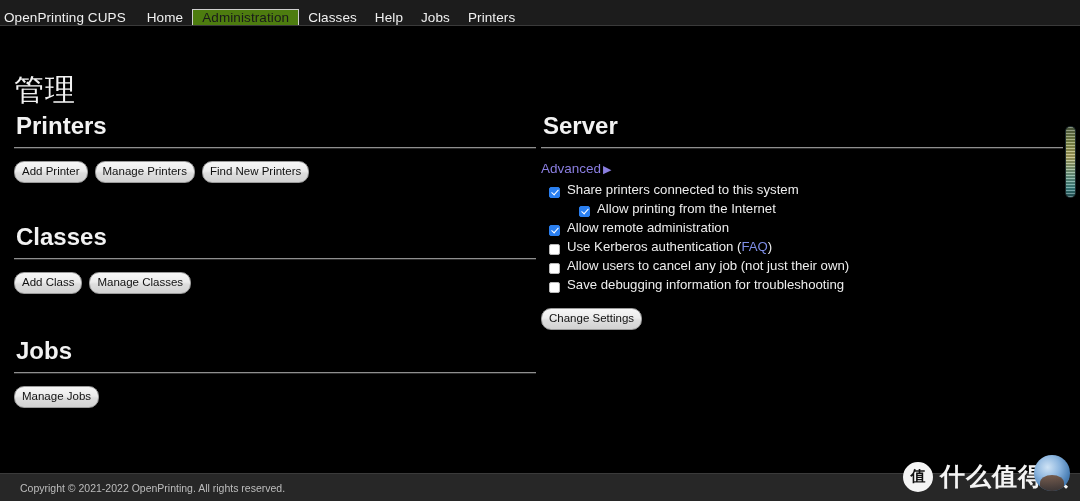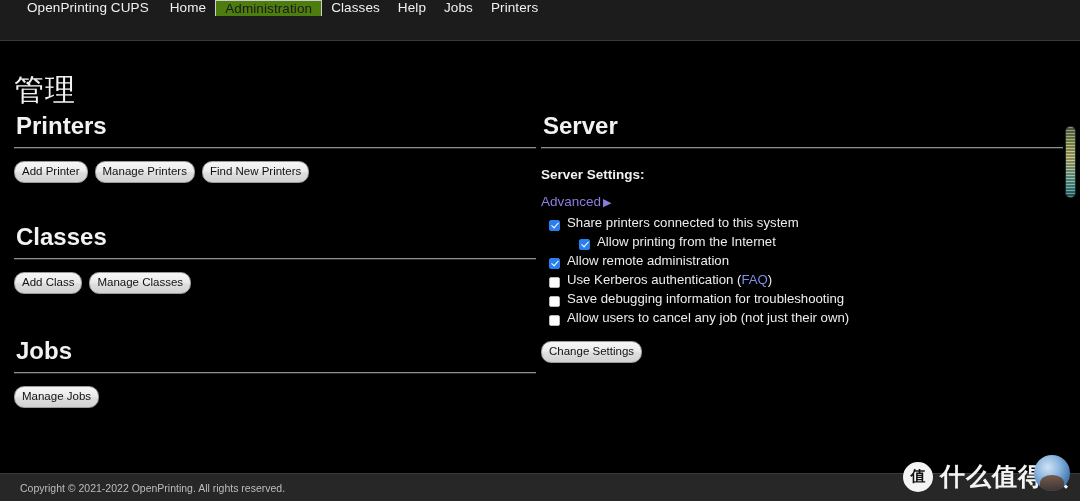--- a/index.html
+++ b/index.html
@@ -12,26 +12,26 @@
   body {
     font-family: "Liberation Sans", "DejaVu Sans", sans-serif;
     color: #e8e8e8;
     position: relative;
   }
 
   
   #navbar {
     position: absolute;
     left: 0; top: 0;
-    width: 1080px; height: 41px;
+    width: 1080px; height: 26px;
     background: #1c1c1c;
     border-bottom: 1px solid #3a3a3a;
     display: flex;
-    align-items: flex-start;
-    padding-left: 23px;
+    align-items: flex-end;
+    padding-left: 0;
   }
   .nav-item {
     display: flex;
     align-items: center;
     padding: 0 9px;
     font-size: 13.5px;
     color: #f0f0f0;
     letter-spacing: 0.1px;
     white-space: nowrap;
     cursor: pointer;
@@ -282,21 +282,20 @@
     </section>
 
   </div>
 
   <div class="col" id="col-right">
 
     <section>
       <h2 class="section-heading">Server</h2>
       <hr class="rule">
 
-      <div id="server-settings-label">Server Settings:</div>
 
       <a id="advanced-link">
         <span>Advanced</span><span class="tri">▶</span>
       </a>
 
       <div class="cb-list">
 
         <label class="cb-row">
           <span class="cb-box checked"></span>
           <span class="cb-label">Share printers connected to this system</span>
@@ -312,26 +311,26 @@
           <span class="cb-label">Allow remote administration</span>
         </label>
 
         <label class="cb-row">
           <span class="cb-box"></span>
           <span class="cb-label"><span>Use Kerberos authentication (</span><a>FAQ</a><span>)</span></span>
         </label>
 
         <label class="cb-row">
           <span class="cb-box"></span>
+          <span class="cb-label">Allow users to cancel any job (not just their own)</span>
+        </label>
+
+        <label class="cb-row">
+          <span class="cb-box"></span>
           <span class="cb-label">Save debugging information for troubleshooting</span>
-        </label>
-
-        <label class="cb-row">
-          <span class="cb-box"></span>
-          <span class="cb-label">Allow users to cancel any job (not just their own)</span>
         </label>
 
       </div>
 
       <div class="btn-row" id="change-settings-row">
         <button class="btn">Change Settings</button>
       </div>
     </section>
 
   </div>

